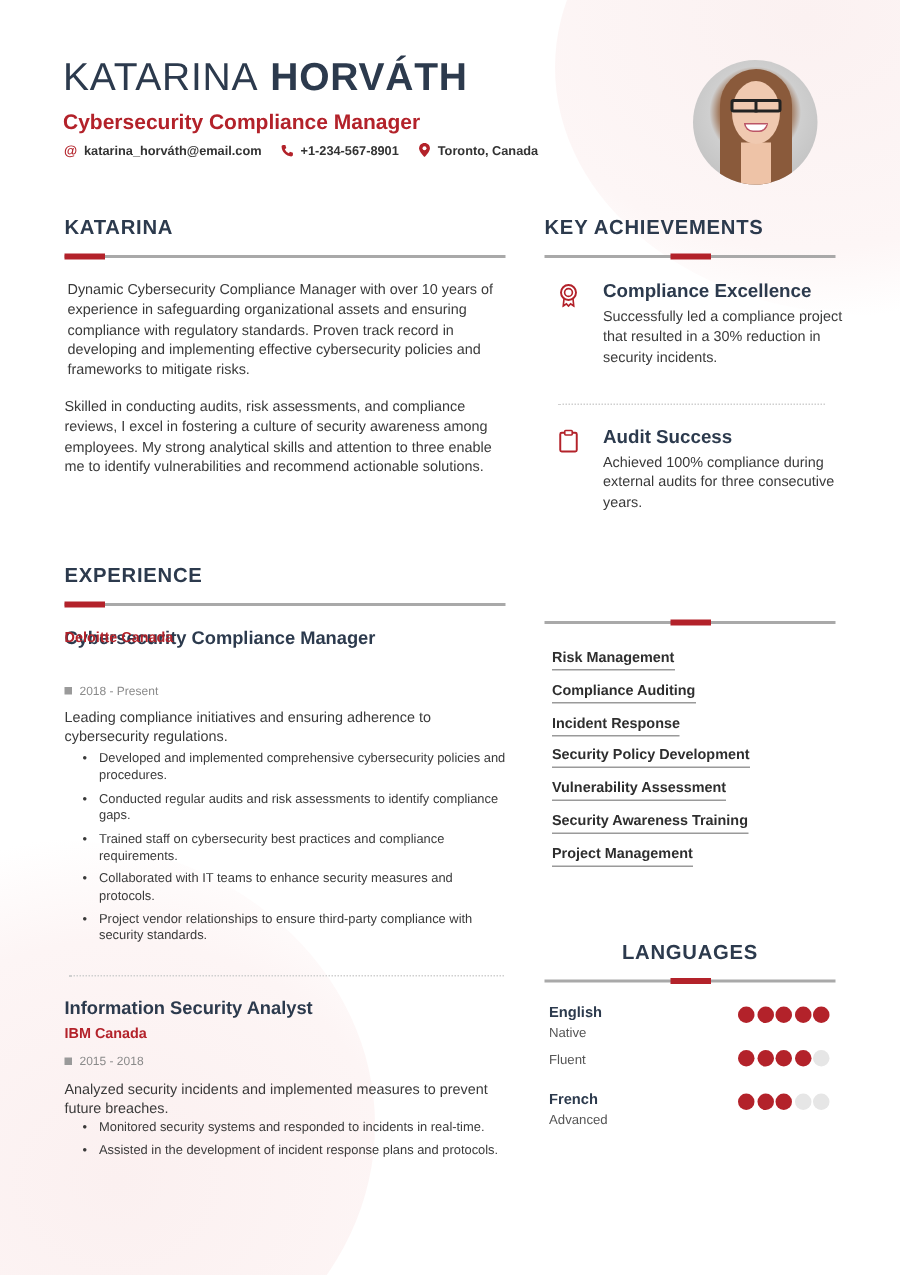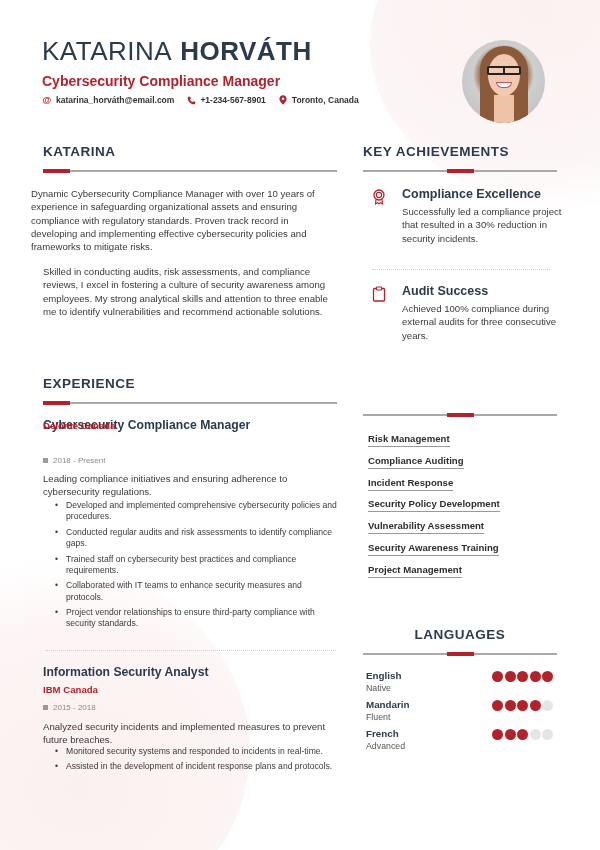--- a/index.html
+++ b/index.html
@@ -113,21 +113,21 @@
     <div class="hair"></div>
       <div class="neck"></div>
       <div class="face"></div>
       <div class="glasses"></div>
       <div class="smile"></div>
   </div>
 
   <div class="sec-title" style="left:43px; top:144px;">KATARINA</div>
   <div class="sec-rule" style="left:43px; top:170px; width:294px;"></div>
   <div class="sec-accent" style="left:43px; top:169px;"></div>
-  <div class="para" style="left:31px; top:187px; width:296px;">Dynamic Cybersecurity Compliance Manager with over 10 years of experience in safeguarding organizational assets and ensuring compliance with regulatory standards. Proven track record in developing and implementing effective cybersecurity policies and frameworks to mitigate risks.</div>
+  <div class="para" style="left:45px; top:187px; width:296px;">Dynamic Cybersecurity Compliance Manager with over 10 years of experience in safeguarding organizational assets and ensuring compliance with regulatory standards. Proven track record in developing and implementing effective cybersecurity policies and frameworks to mitigate risks.</div>
   <div class="para" style="left:43px; top:265px; width:296px;">Skilled in conducting audits, risk assessments, and compliance reviews, I excel in fostering a culture of security awareness among employees. My strong analytical skills and attention to three enable me to identify vulnerabilities and recommend actionable solutions.</div>
 
   <div class="sec-title" style="left:363px; top:144px; width:194px; ">KEY ACHIEVEMENTS</div>
   <div class="sec-rule" style="left:363px; top:170px; width:194px;"></div>
   <div class="sec-accent" style="left:447px; top:169px;"></div>
 
   <div class="ach" style="top:187px;">
     <span class="ic">
       <svg width="14" height="16" viewBox="0 0 14 16">
           <circle cx="7" cy="6" r="5" fill="none" stroke="#b3222a" stroke-width="1.3"></circle>
@@ -205,21 +205,20 @@
     <div class="l">Native</div>
     <div class="dots">
       <span class="dot"></span>
         <span class="dot"></span>
         <span class="dot"></span>
         <span class="dot"></span>
         <span class="dot"></span>
     </div>
   </div>
   <div class="lang" style="top:699px;">
-    <div class="n">Mandarin</div>
     <div class="l">Fluent</div>
     <div class="dots">
       <span class="dot"></span>
         <span class="dot"></span>
         <span class="dot"></span>
         <span class="dot"></span>
         <span class="dot off"></span>
     </div>
   </div>
   <div class="lang" style="top:728px;">

